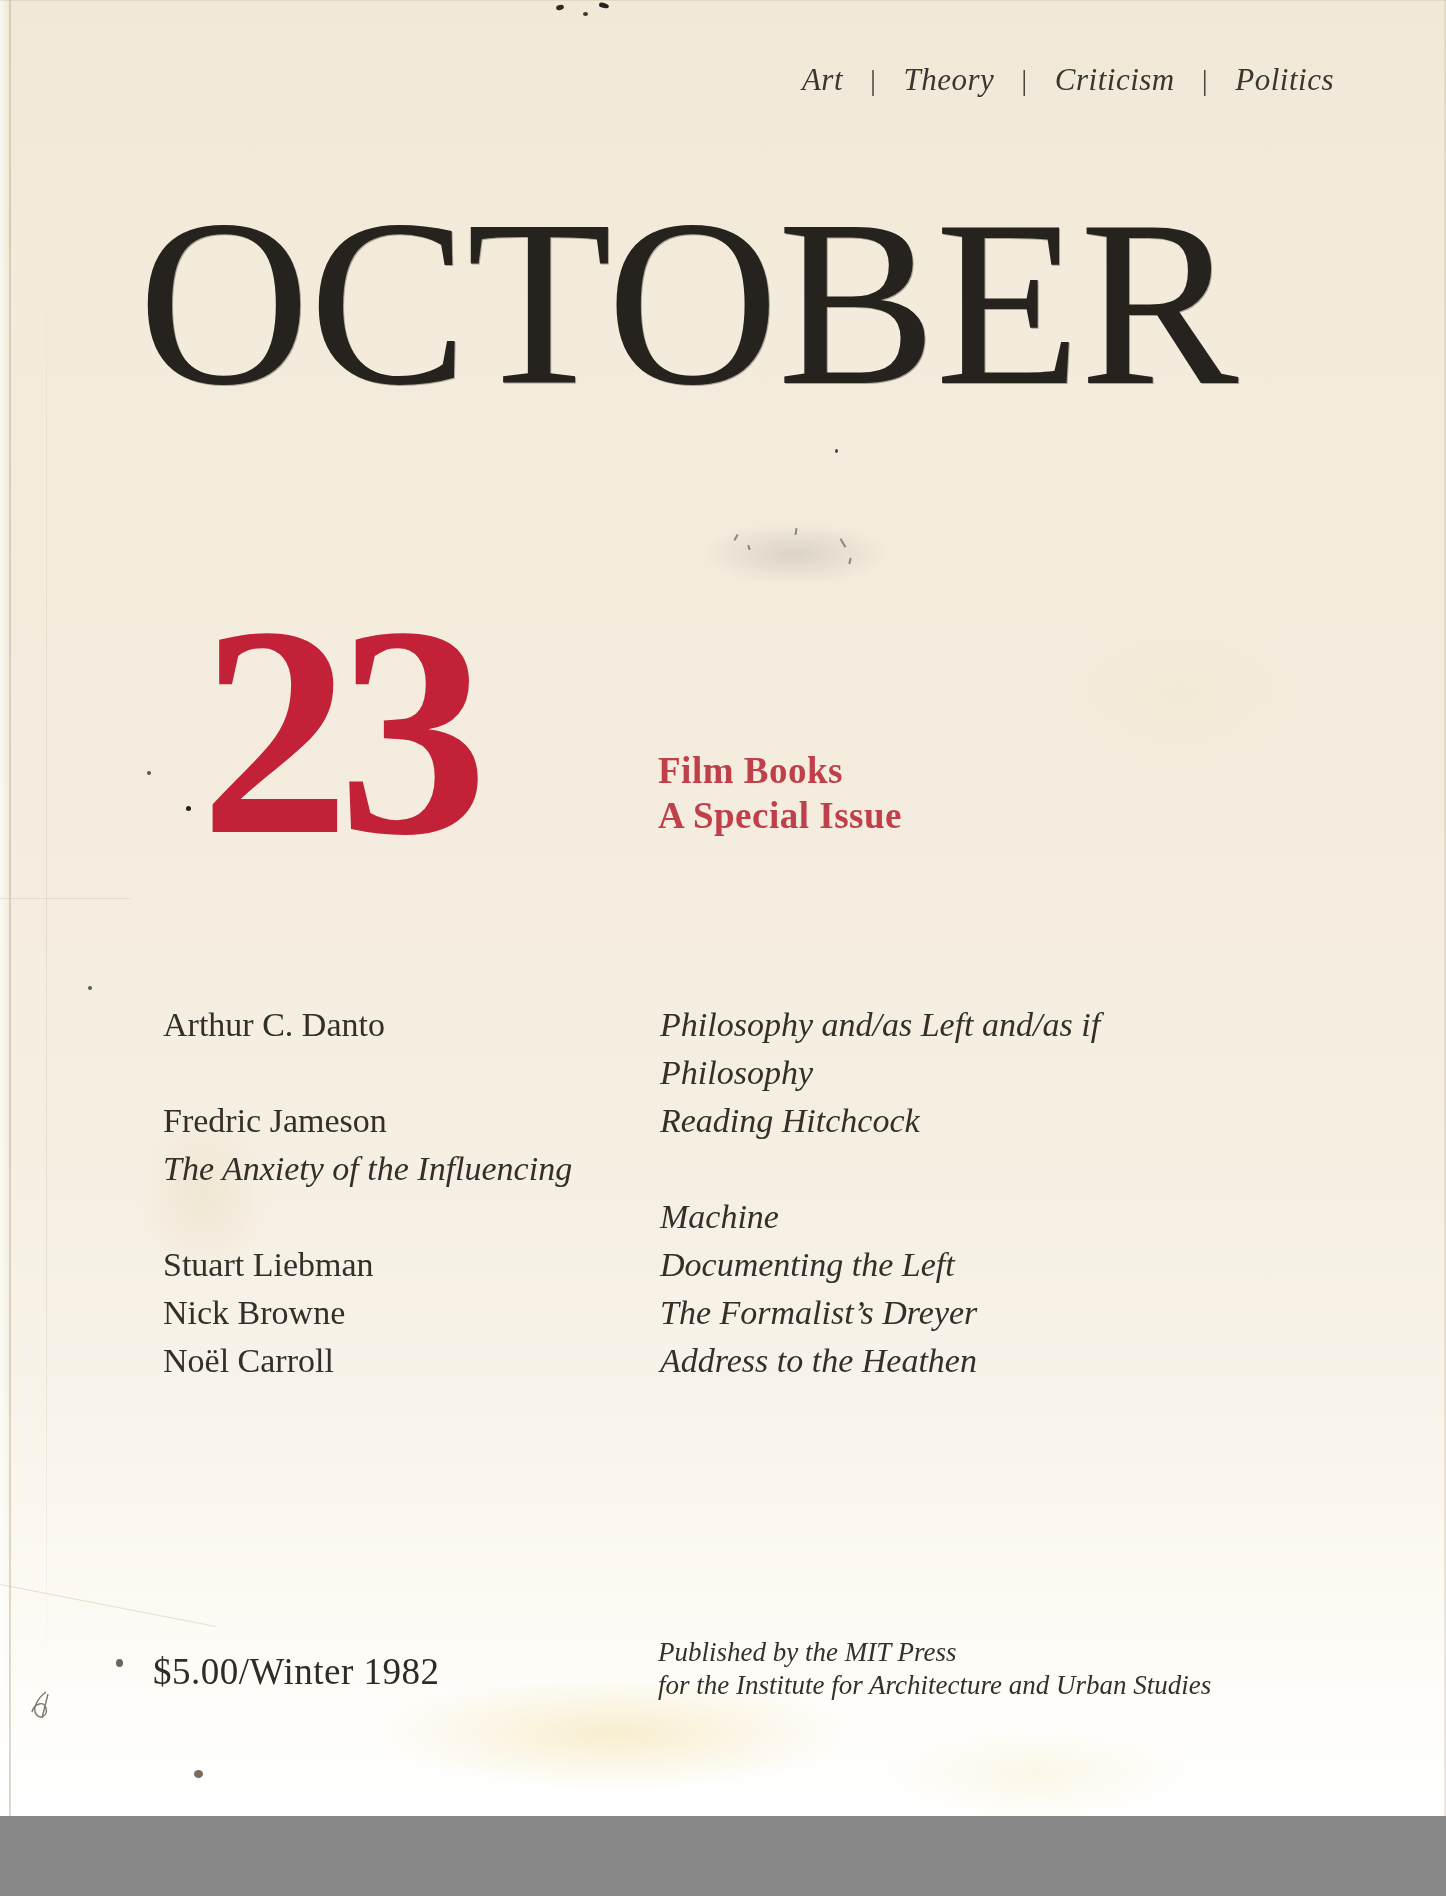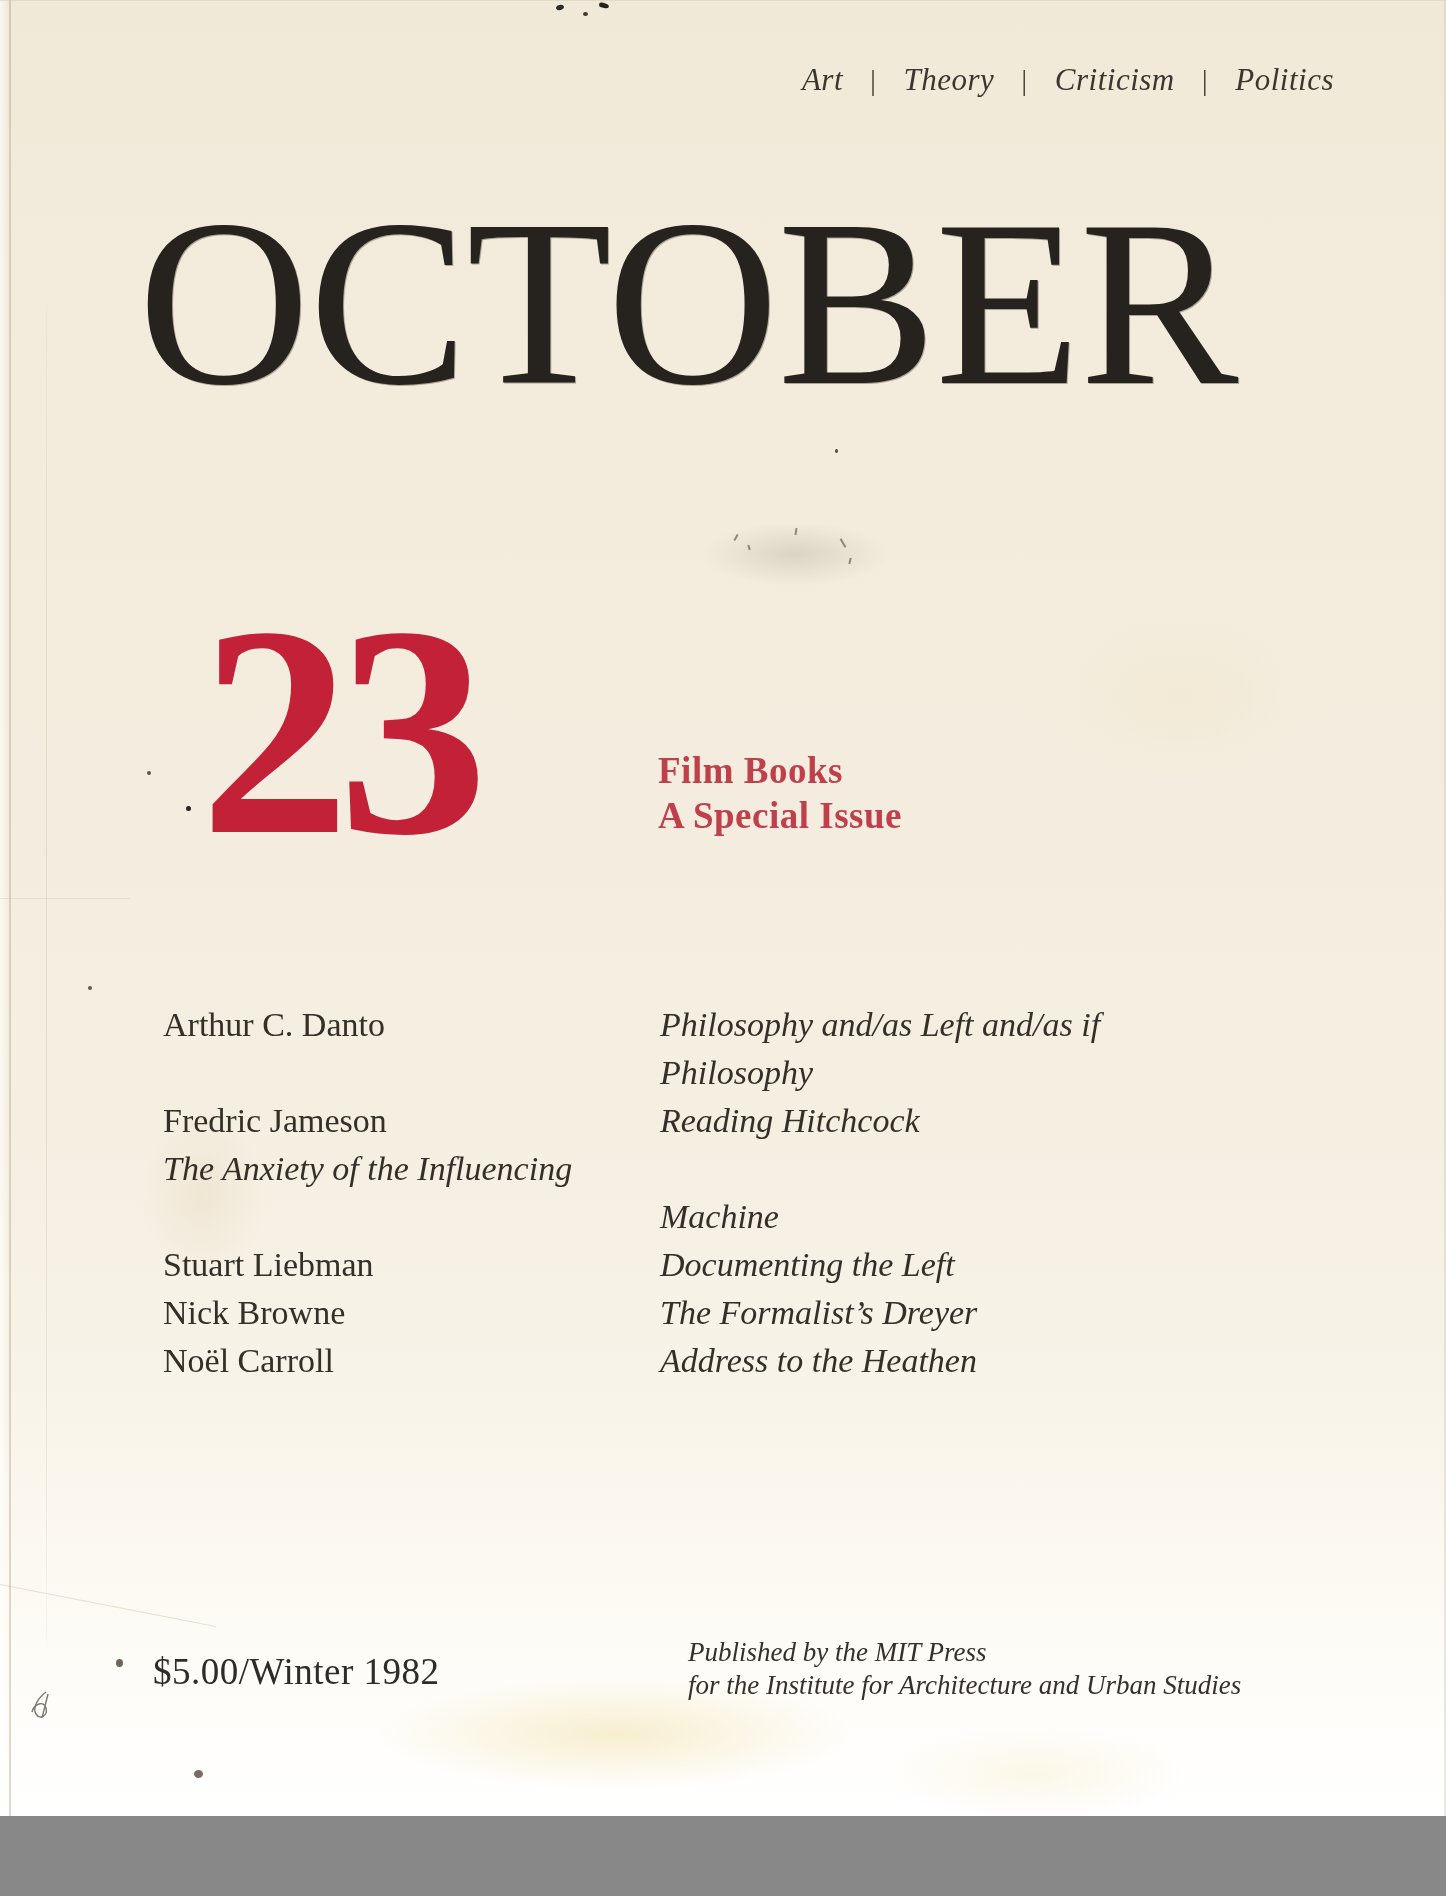--- a/index.html
+++ b/index.html
@@ -83,21 +83,21 @@
   .contents{position:absolute;left:163px;top:1001px;font-size:34px;}
   .contents .row{display:flex;line-height:48px;}
   .contents .name{width:497px;flex:0 0 497px;color:#332f29;}
   .contents .title{font-style:italic;color:#332f29;}
   .footer-price{
     position:absolute;left:153px;top:1650px;
     font-size:37px;color:#2f2b26;letter-spacing:.5px;
   }
   .footer-publisher{
     position:absolute;left:658px;top:1636px;
-    font-style:italic;font-size:27px;line-height:33px;color:#35302a;margin-left:30px;
+    font-style:italic;font-size:27px;line-height:33px;color:#35302a;
   }
 </style>
 </head>
 <body>
 
 <div class="page">
 
   <div class="edge-left"></div>
   <div class="crease-v1"></div>
   <div class="crease-v2"></div>

